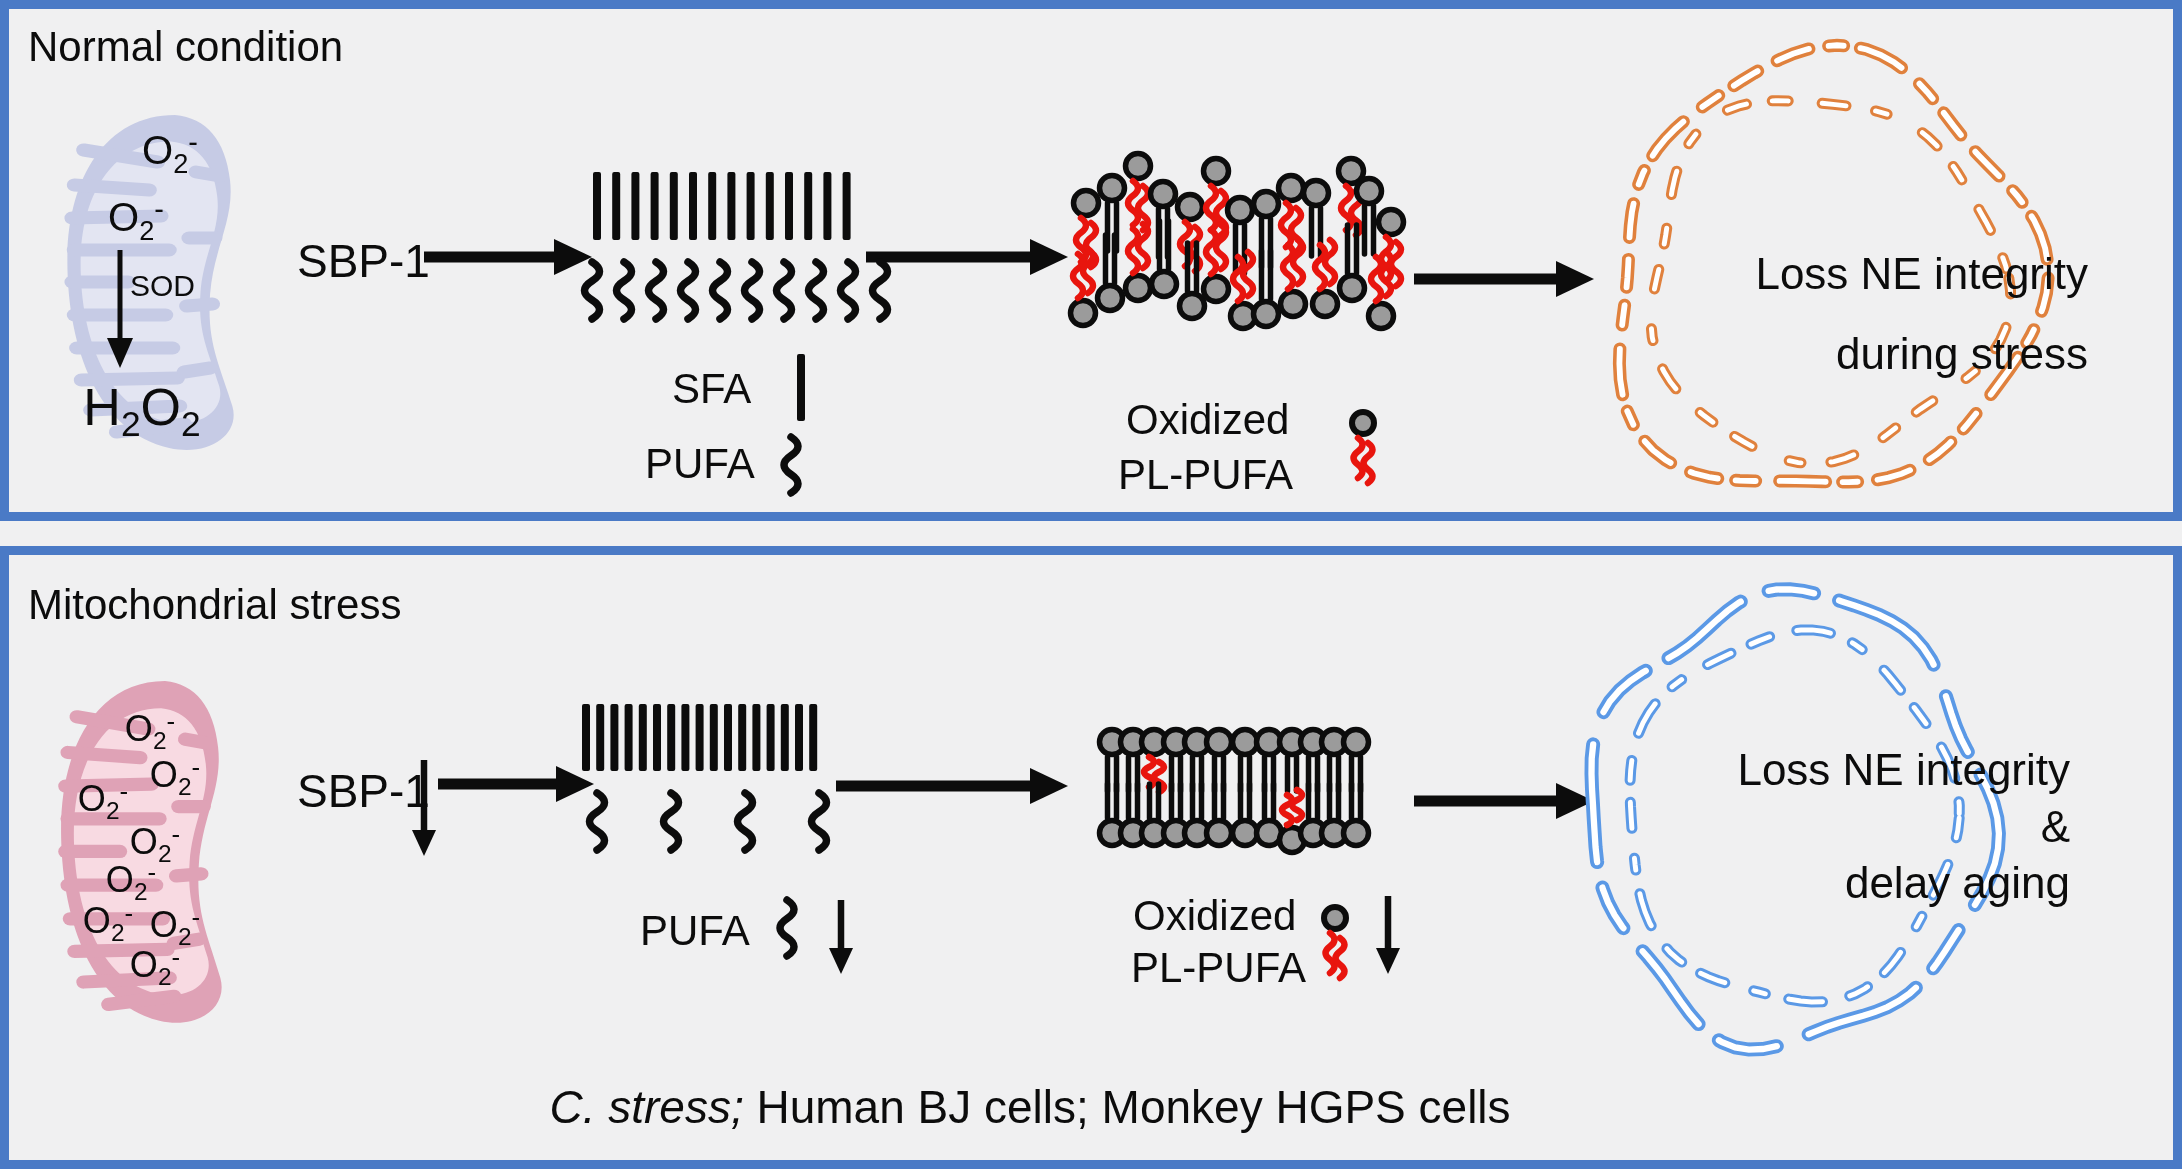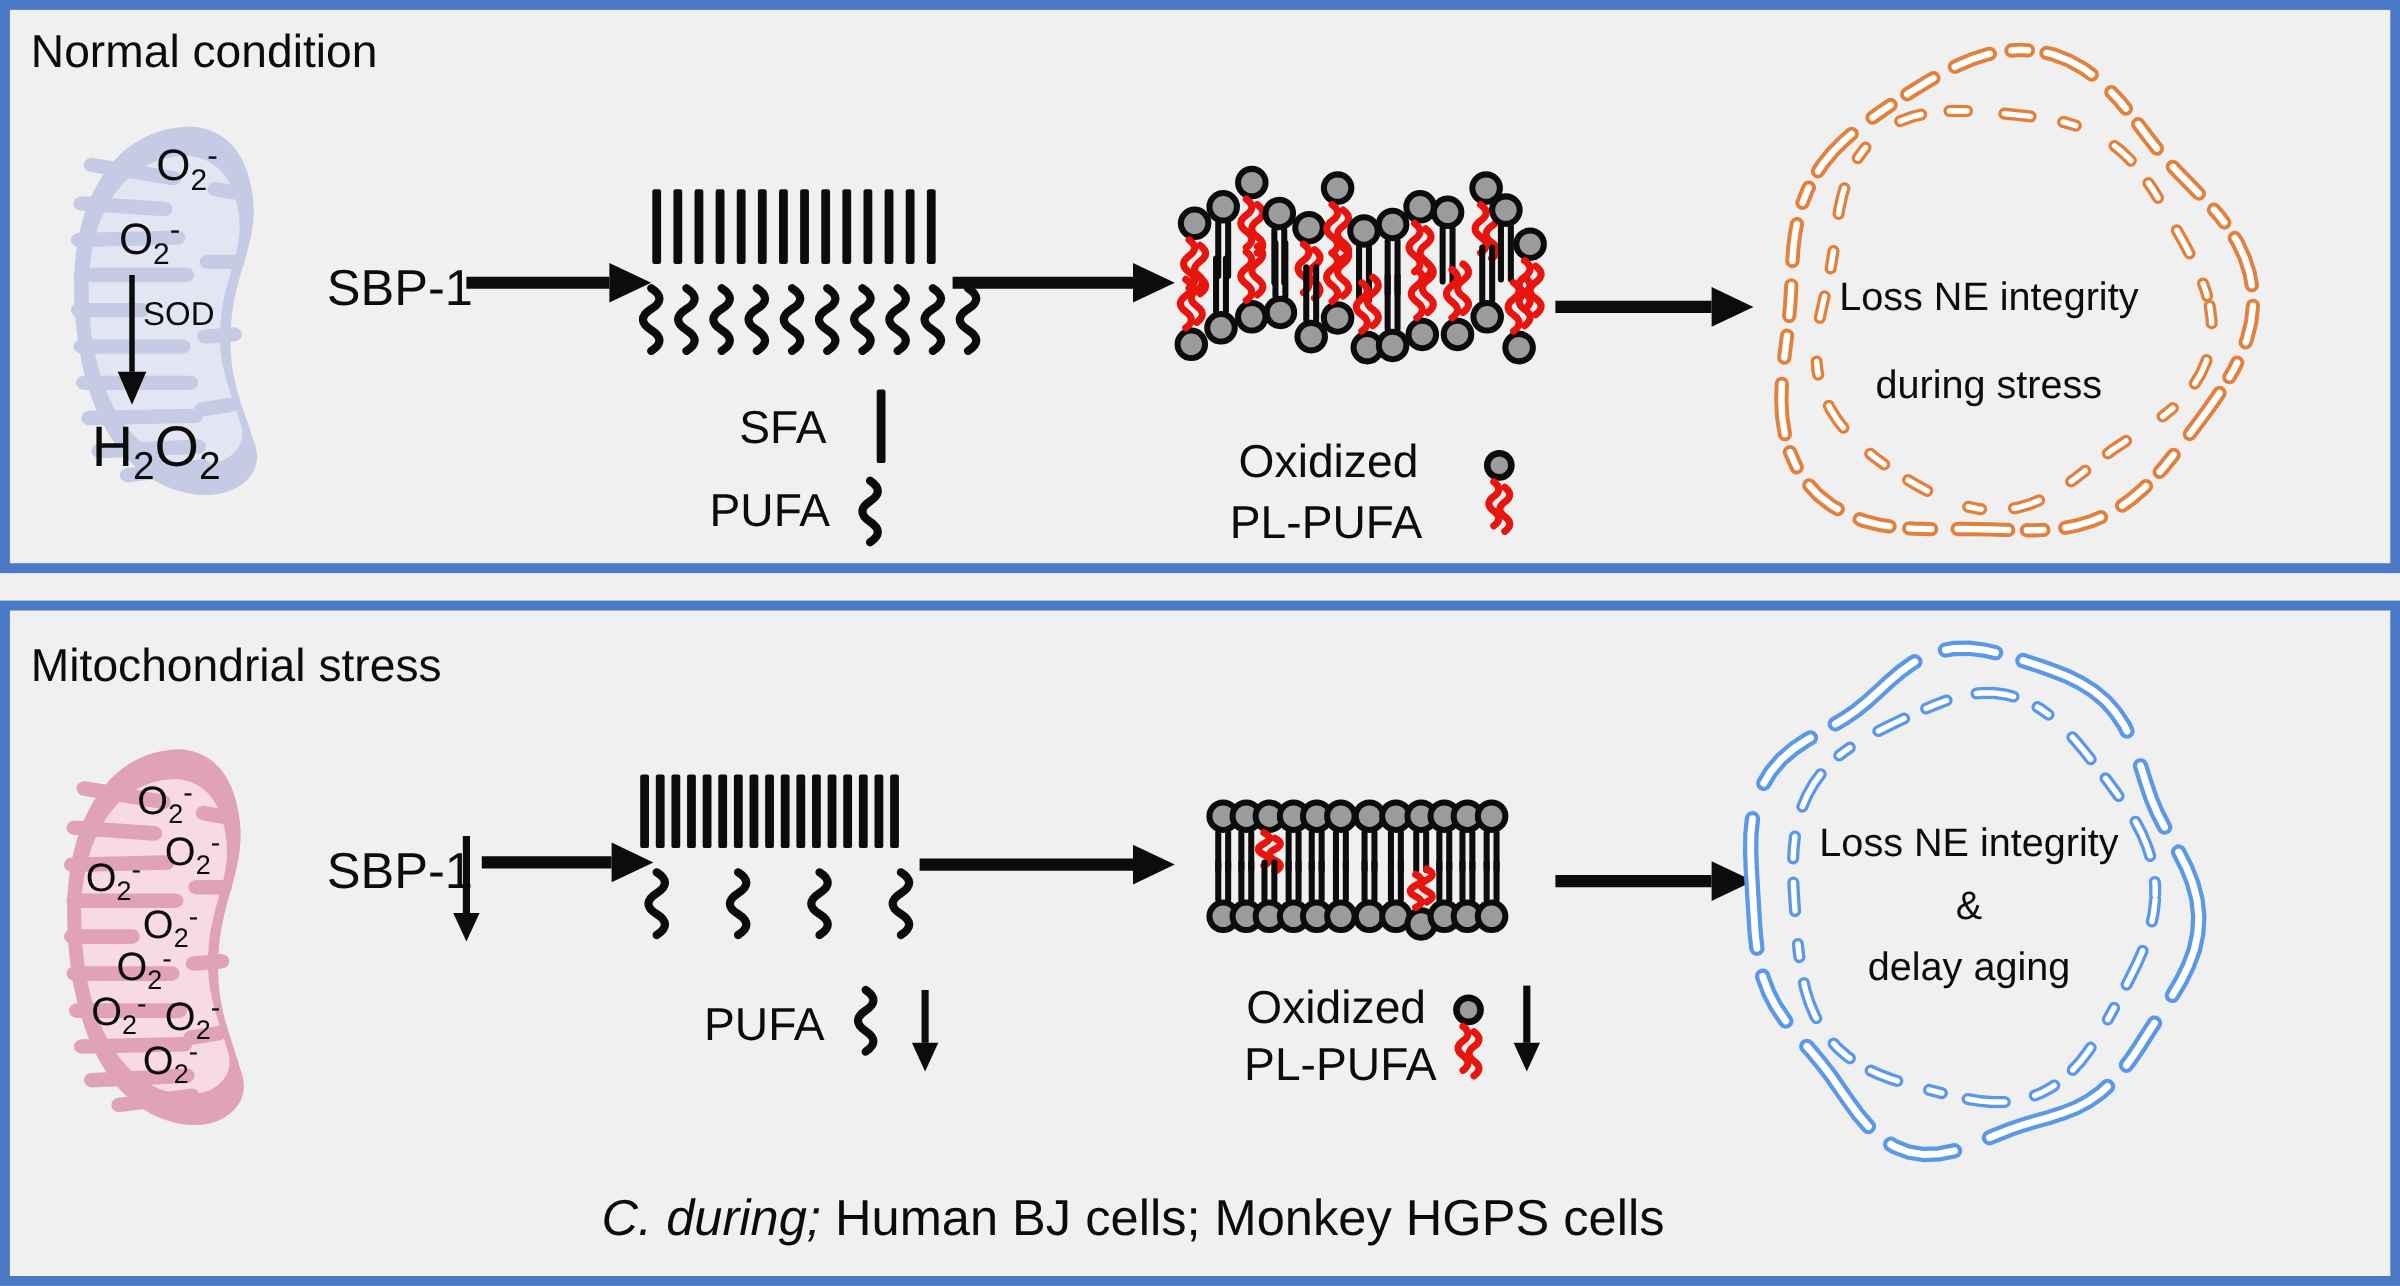--- a/index.html
+++ b/index.html
@@ -11,21 +11,21 @@
   }
   .panel{position:absolute;left:0;width:2182px;box-sizing:border-box;border:9px solid #4a7ac6;}
   #panel-top{top:0;height:521px;}
   #panel-bottom{top:546px;height:623px;}
   #gfx{position:absolute;left:0;top:0;width:2182px;height:1169px;}
   .lab{position:absolute;white-space:nowrap;line-height:1.1;}
   .title{font-size:42px;}
   .sbp1{font-size:46px;}
   .legend{font-size:42px;}
   .oxlab{font-size:42px;}
-  .netext{font-size:36px;text-align:center;width:560px;}
+  .netext{font-size:44px;text-align:right;width:560px;}
   .o2lab{position:absolute;font-size:40px;transform:translate(-50%,-50%);white-space:nowrap;}
   .o2small{font-size:36px;}
   .sod{font-size:30px;}
   .h2o2{font-size:52px;text-align:center;width:160px;transform:translate(-50%,0);}
   .fmt sub{font-size:68%;}
   .fmt sup{font-size:72%;vertical-align:38%;}
   #caption{left:0;top:1082px;width:2060px;text-align:center;font-size:46px;}
   #caption .it{font-style:italic;}
 </style>
 </head>
@@ -345,21 +345,21 @@
 
 <div class="lab netext" style="left:1528px;top:250px">Loss NE integrity</div>
 <div class="lab netext" style="left:1528px;top:330px">during stress</div>
 <div class="lab netext" style="left:1510px;top:746px">Loss NE integrity</div>
 <div class="lab netext" style="left:1510px;top:803px">&amp;</div>
 <div class="lab netext" style="left:1510px;top:859px">delay aging</div>
 
 <div class="lab sod" style="left:130px;top:269px">SOD</div>
 <div class="lab h2o2 fmt" style="left:142px;top:379px">H<sub>2</sub>O<sub>2</sub></div>
 
-<div class="lab" id="caption"><span class="it">C. during;</span><span> Human BJ cells; Monkey HGPS cells</span></div>
+<div class="lab" id="caption"><span class="it">C. stress;</span><span> Human BJ cells; Monkey HGPS cells</span></div>
 
 <div id="o2-labels">
     <div class="o2lab fmt" style="left: 170px; top: 153px;">O<sub>2</sub><sup>-</sup></div>
     <div class="o2lab fmt" style="left: 136px; top: 220px;">O<sub>2</sub><sup>-</sup></div>
     <div class="o2lab fmt o2small" style="left: 150px; top: 731px;">O<sub>2</sub><sup>-</sup></div>
     <div class="o2lab fmt o2small" style="left: 175px; top: 777px;">O<sub>2</sub><sup>-</sup></div>
     <div class="o2lab fmt o2small" style="left: 103px; top: 801px;">O<sub>2</sub><sup>-</sup></div>
     <div class="o2lab fmt o2small" style="left: 155px; top: 844px;">O<sub>2</sub><sup>-</sup></div>
     <div class="o2lab fmt o2small" style="left: 131px; top: 882px;">O<sub>2</sub><sup>-</sup></div>
     <div class="o2lab fmt o2small" style="left: 108px; top: 923px;">O<sub>2</sub><sup>-</sup></div>

